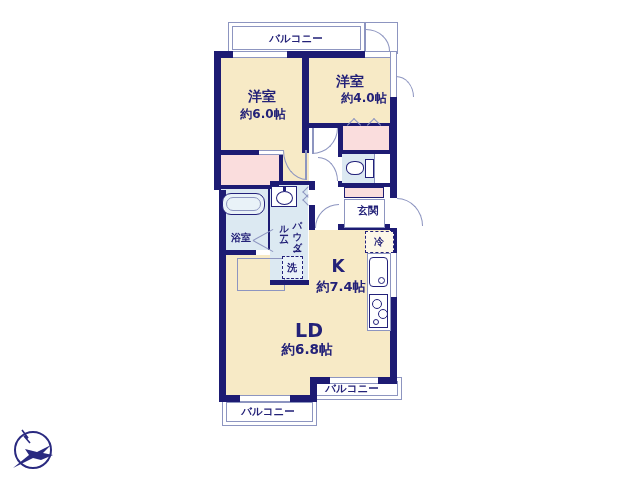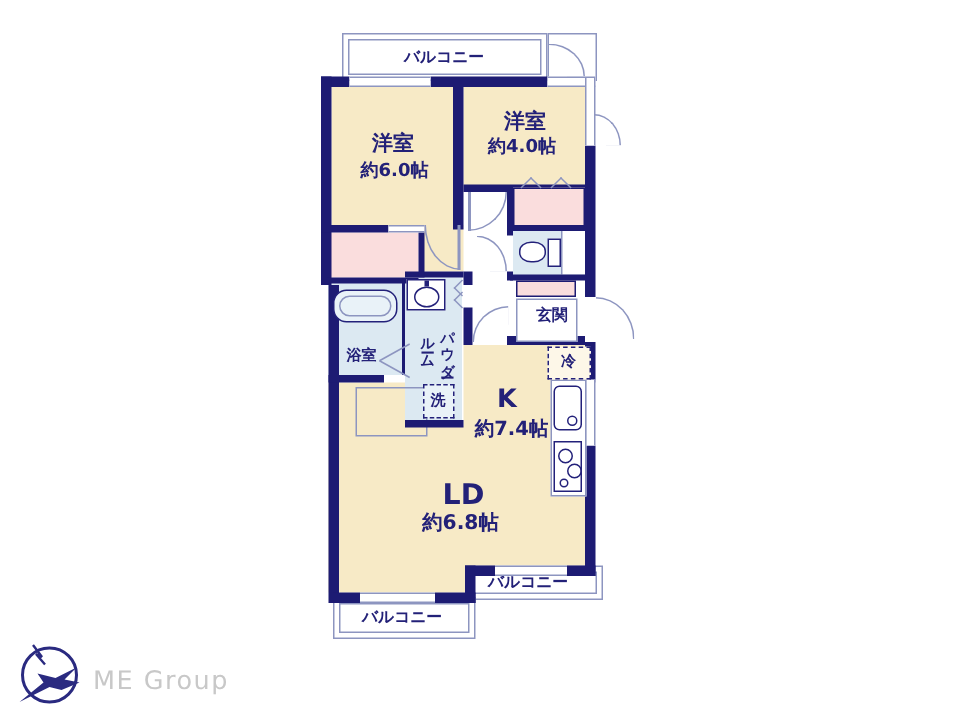--- a/index.html
+++ b/index.html
@@ -137,32 +137,31 @@
     <div style="position:absolute;left:8px;top:14px;width:8px;height:8px;border:1px solid #23217a;border-radius:50%;"></div>
     <div style="position:absolute;left:3px;top:24px;width:4px;height:4px;border:1px solid #23217a;border-radius:50%;"></div>
   </div>
   <div class="dashedbox" style="left:365px;top:231px;width:29px;height:22px;background:#fdf7e8;"></div>
   <div class="dashedbox" style="left:282px;top:256px;width:21px;height:23px;background:#e9f2f8;border-width:1.2px;"></div>
   <div class="fixture" style="left:344px;top:199px;width:41px;height:29px;border:1px solid #8d95c0;"></div>
 
   <div class="lbl" style="left:262px;top:97px;font-size:14px;">洋室</div>
   <div class="lbl" style="left:263px;top:114px;font-size:12px;">約6.0帖</div>
   <div class="lbl" style="left:350px;top:82px;font-size:14px;">洋室</div>
-  <div class="lbl" style="left:348px;top:98px;font-size:12px;">約4.0帖</div>
+  <div class="lbl" style="left:364px;top:98px;font-size:12px;">約4.0帖</div>
   <div class="lbl" style="left:241px;top:238px;font-size:10px;">浴室</div>
   <div class="lbl vtext" style="left:291px;top:230px;font-size:9.5px;">パウダー
 ルーム</div>
   <div class="lbl" style="left:292px;top:268px;font-size:10px;">洗</div>
   <div class="lbl" style="left:368px;top:211px;font-size:10.5px;">玄関</div>
   <div class="lbl" style="left:379px;top:242px;font-size:10px;">冷</div>
   <div class="lbl" style="left:338px;top:267px;font-size:17px;">K</div>
   <div class="lbl" style="left:341px;top:287px;font-size:13px;">約7.4帖</div>
   <div class="lbl" style="left:309px;top:331px;font-size:19px;">LD</div>
   <div class="lbl" style="left:307px;top:349px;font-size:13.5px;">約6.8帖</div>
 
   <svg width="48" height="52" viewBox="0 0 48 52" style="position:absolute;left:8px;top:422px;">
     <circle cx="25" cy="28" r="18" fill="none" stroke="#2a2a80" stroke-width="2"></circle>
     <polyline points="14,8 20,16 16,14 22,21" fill="none" stroke="#2a2a80" stroke-width="1.6"></polyline>
     <path d="M5 46 L21 33 L17 27 L29 30 L43 23 L35 31 L45 33 L33 38 L25 36 Z" fill="#2a2a80"></path>
   </svg>
-  <div style="position:absolute;left:62px;top:444px;font-size:17px;font-weight:500;letter-spacing:1px;color:#c8c8c8;">ME Group</div>
 
 </div>
 
 </body></html>

